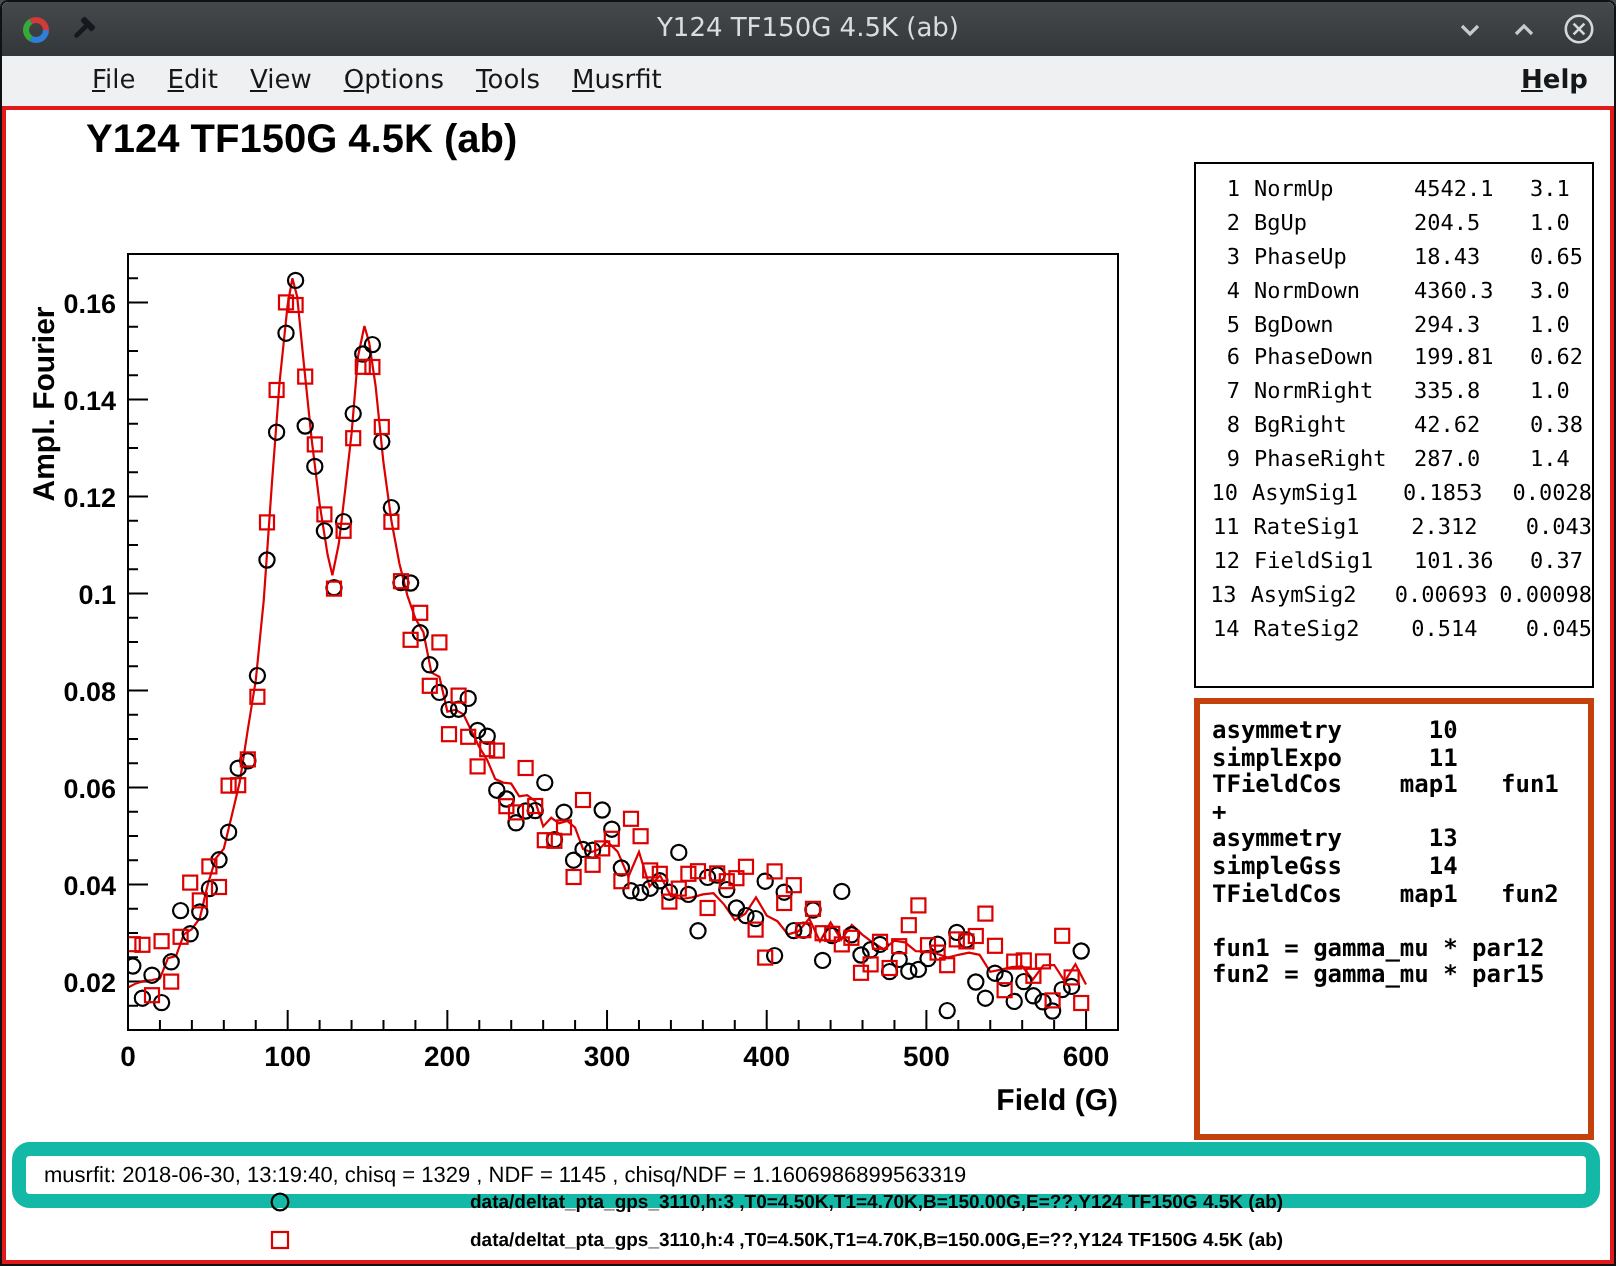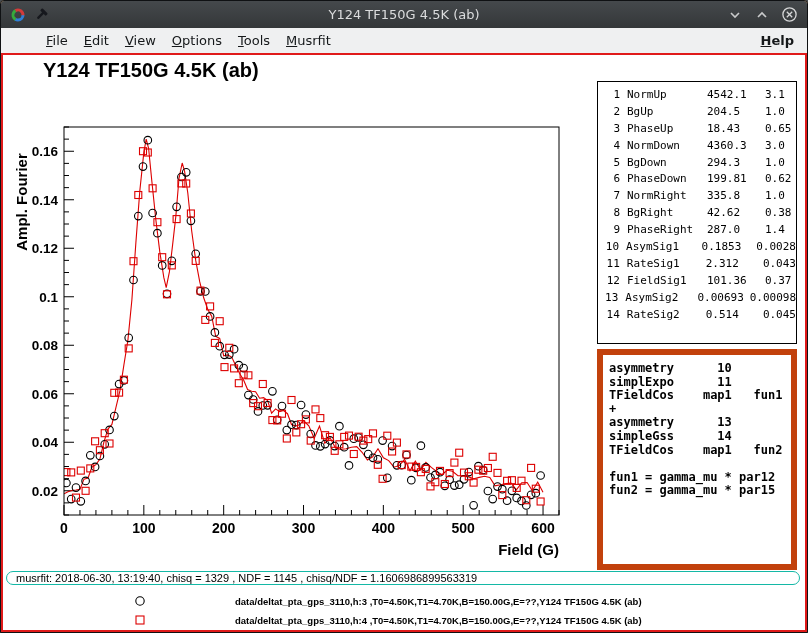--- a/index.html
+++ b/index.html
@@ -19,23 +19,23 @@
   .canvas{flex:1;position:relative;background:#fff;border:2px solid #e01a1a;overflow:hidden;}
   .plot-title{position:absolute;left:40px;top:4px;font:bold 20px "Liberation Sans",sans-serif;color:#000;}
   .plot-wrap{position:absolute;left:3px;top:67px;width:580px;height:450px;}
   .param-box{position:absolute;left:594px;top:26px;width:200px;height:263px;border:1px solid #000;box-sizing:border-box;
              padding:5px 0 0 5px;font:11px "DejaVu Sans Mono",monospace;color:#000;}
   .prow{display:flex;height:16.9px;line-height:16.9px;white-space:pre;}
   .pidx{width:17px;text-align:right;}
   .pname{width:80px;margin-left:7px;}
   .pval{width:58px;}
   .perr{flex:1;}
-  .theory-box{position:absolute;left:594px;top:294px;width:200px;height:221px;border:6px solid #c2410c;box-sizing:border-box;
+  .theory-box{position:absolute;left:594px;top:294px;width:200px;height:221px;border:3px solid #c2410c;box-sizing:border-box;
               padding:7px 6px;font:bold 12px "DejaVu Sans Mono",monospace;line-height:13.6px;white-space:pre;color:#000;}
-  .stats-box{position:absolute;left:3px;top:516px;width:794px;height:14px;border:1px solid #14b8a6;border-radius:9px;
+  .stats-box{position:absolute;left:3px;top:516px;width:794px;height:33px;border:7px solid #14b8a6;border-radius:9px;
              box-sizing:border-box;display:flex;align-items:center;padding:0 9px;font:11px "Liberation Sans",sans-serif;color:#000;}
   .legend{position:absolute;left:0;top:537px;width:100%;margin-left:34px;}
   .lrow{position:relative;height:19px;}
   .lmark{position:absolute;left:97px;top:3px;display:inline-flex;}
   .llabel{position:absolute;left:198px;top:4px;font:bold 9.5px "Liberation Sans",sans-serif;color:#000;white-space:pre;}
 </style>
 </head>
 <body>
 
 <div class="window">

